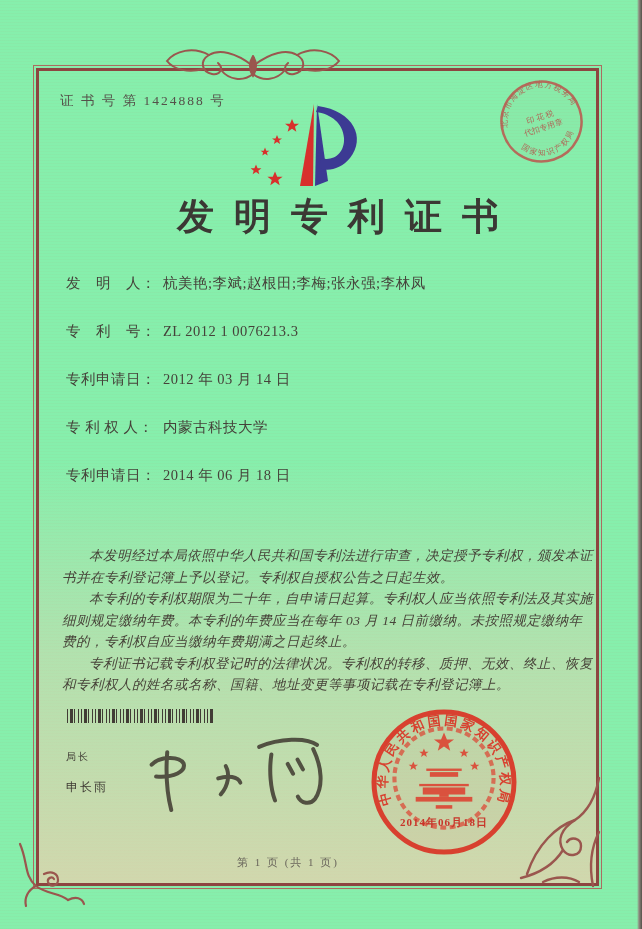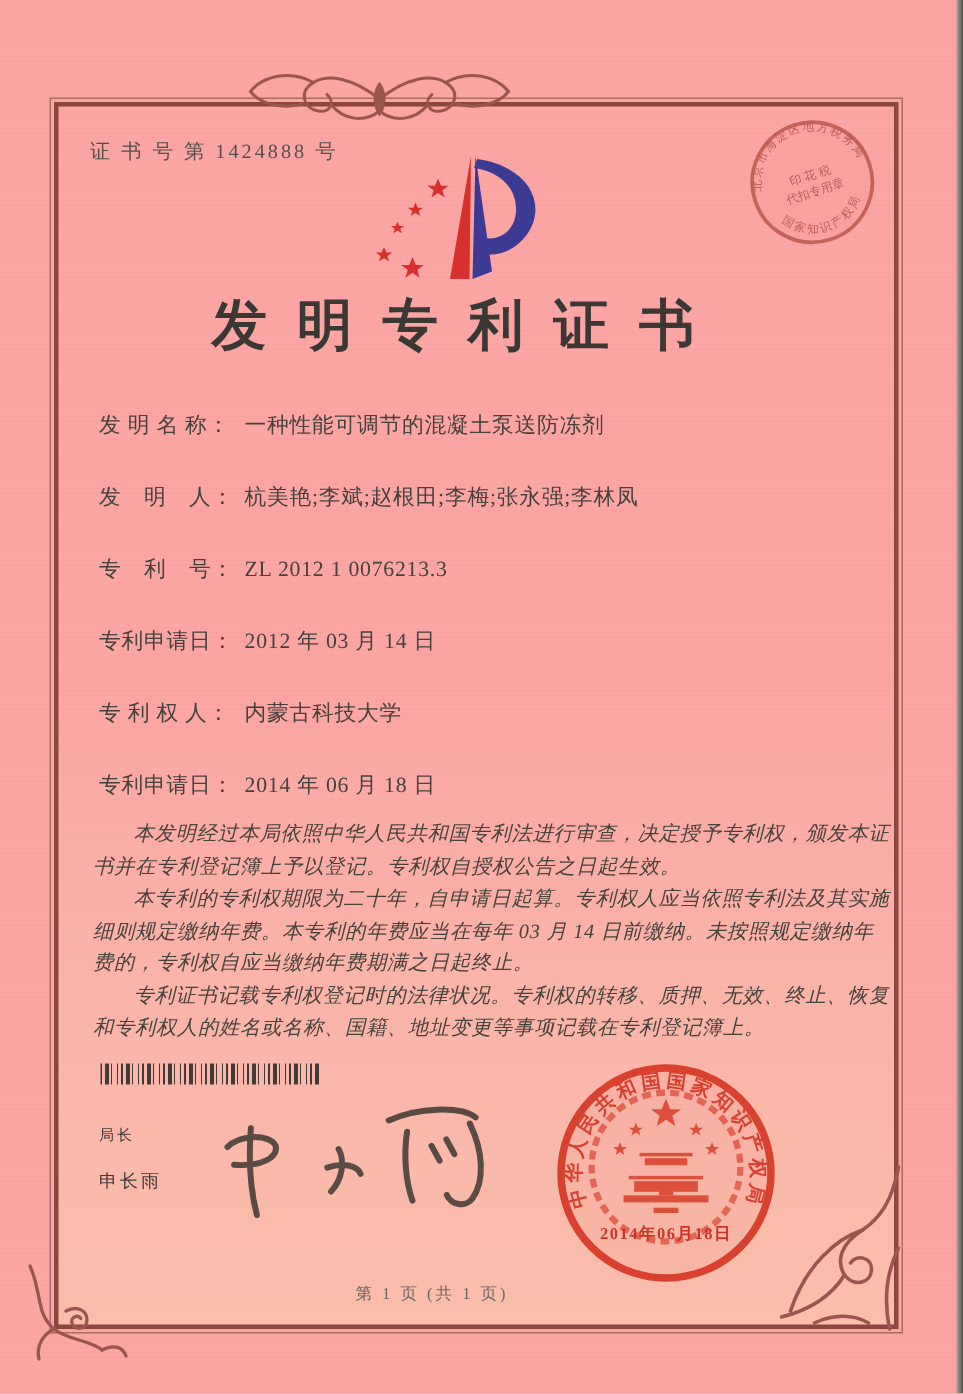--- a/index.html
+++ b/index.html
@@ -1,20 +1,20 @@
 <!DOCTYPE html>
 <html><head>
 <meta charset="utf-8">
 <style>
   html,body{margin:0;padding:0;background:#d8d4ca;}
   .page{
     position:relative;
     width:642px;height:929px;
     margin:0 auto;
-    background:#fca5a5;
+    background:#86efac;
     overflow:hidden;
     font-family:"Liberation Serif","DejaVu Serif",serif;
     color:#3f3c36;
   }
   .page::before{
     content:"";position:absolute;inset:0;
     background:repeating-linear-gradient(0deg, rgba(190,120,90,0.045) 0 1px, transparent 1px 3px);
     pointer-events:none;z-index:0;
   }
   .lower-tint{
@@ -30,21 +30,21 @@
     border:3px solid #8d4540;
   }
   .ornament{position:absolute;z-index:2;}
   .cert-no{
     position:absolute;left:60px;top:92px;z-index:3;
     font-size:13.5px;letter-spacing:2px;color:#55514a;
   }
   .logo{position:absolute;left:238px;top:96px;z-index:3;}
   .title{
     position:absolute;left:0;top:192px;width:604px;text-align:center;z-index:3;
-    font-size:37px;font-weight:600;letter-spacing:20px;text-indent:20px;color:#3b3834;
+    font-size:37px;font-weight:600;letter-spacing:20px;text-indent:20px;color:#3b3834;padding-left:36px;
   }
   .fields{position:absolute;left:66px;top:274px;right:45px;z-index:3;}
   .field-row{height:48px;font-size:14.5px;color:#45423a;letter-spacing:0.5px;}
   .field-label{display:inline-block;min-width:97px;}
   .body-text{
     position:absolute;left:62px;top:545px;width:533px;z-index:3;
     font-size:13.5px;font-style:italic;line-height:21.5px;color:#474339;
   }
   .body-text p{margin:0;text-indent:2em;letter-spacing:0.5px;}
   .barcode{
@@ -131,23 +131,20 @@
       <use href="#star" transform="translate(37,83) scale(7.6)"></use>
     </g>
     <polygon points="76,8 62,90 75,90" fill="#d8302c"></polygon>
     <polygon points="79,8 77,90 90,85" fill="#3c3a93"></polygon>
     <path d="M80,10 C116,15 128,42 112,62 C103,73 90,76 81,72 L83,62 C95,66 107,57 106,42 C105,27 93,18 78,16 Z" fill="#3c3a93"></path>
   </svg>
 
   <div class="title">发明专利证书</div>
 
   <div class="fields">
-    <div class="field-row">
-      <span class="field-label">发 明 名 称：</span><span>一种性能可调节的混凝土泵送防冻剂</span>
-    </div>
     <div class="field-row">
       <span class="field-label">发　明　人：</span><span>杭美艳;李斌;赵根田;李梅;张永强;李林凤</span>
     </div>
     <div class="field-row">
       <span class="field-label">专　利　号：</span><span>ZL 2012 1 0076213.3</span>
     </div>
     <div class="field-row">
       <span class="field-label">专利申请日：</span><span>2012 年 03 月 14 日</span>
     </div>
     <div class="field-row">

